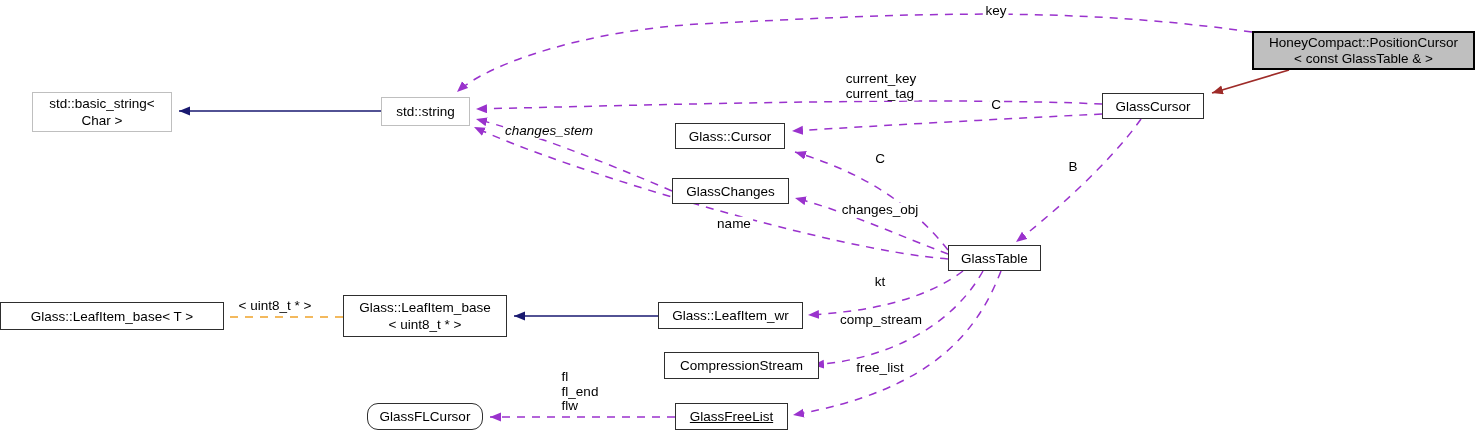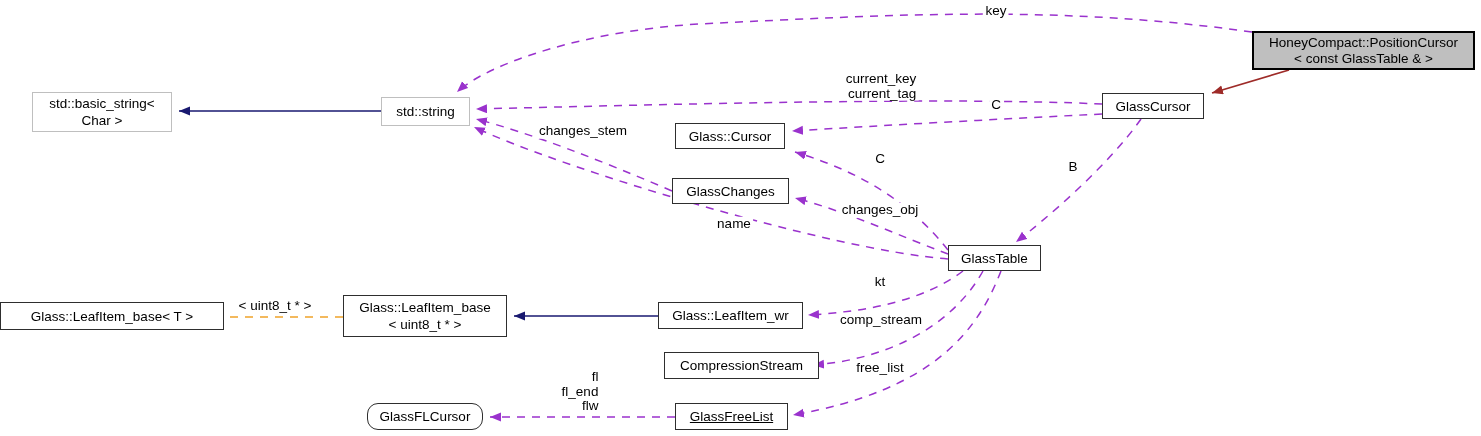--- a/index.html
+++ b/index.html
@@ -33,21 +33,21 @@
   }
   .node.external { border-color: #bfbfbf; }
   .node.focus    { background: #bfbfbf; border: 2px solid #000000; }
   .edge-label {
     position: absolute;
     transform: translate(-50%, -50%);
     color: #000000;
     font-size: 13.5px;
     line-height: 14.5px;
     white-space: pre-line;
-    text-align: right;
+    text-align: left;
     background: #ffffff;
     padding: 0 2px;
   }
   .usage    { stroke: #9a32cd; stroke-width: 1.5; fill: none; stroke-dasharray: 8 7; }
   .template { stroke: #efa228; stroke-width: 1.5; fill: none; stroke-dasharray: 8 7; }
   .inherit  { stroke: #191970; stroke-width: 1.7; fill: none; }
   .private  { stroke: #9e2b28; stroke-width: 1.8; fill: none; }
 </style>
 </head>
 <body>
@@ -124,21 +124,21 @@
 
   <span class="edge-label" style="left:881px; top:86px;">current_key
 current_tag</span>
 
   <span class="edge-label" style="left:996px; top:105px;">C</span>
 
   <span class="edge-label" style="left:880px; top:159px;">C</span>
 
   <span class="edge-label" style="left:1073px; top:167px;">B</span>
 
-  <span class="edge-label" style="left:583px; top:131px;">changes_stem</span>
+  <span class="edge-label" style="left:549px; top:131px;font-style:italic;">changes_stem</span>
 
   <span class="edge-label" style="left:880px; top:210px;">changes_obj</span>
 
   <span class="edge-label" style="left:734px; top:224px;">name</span>
 
   <span class="edge-label" style="left:880px; top:282px;">kt</span>
 
   <span class="edge-label" style="left:881px; top:320px;">comp_stream</span>
 
   <span class="edge-label" style="left:880px; top:368px;">free_list</span>

